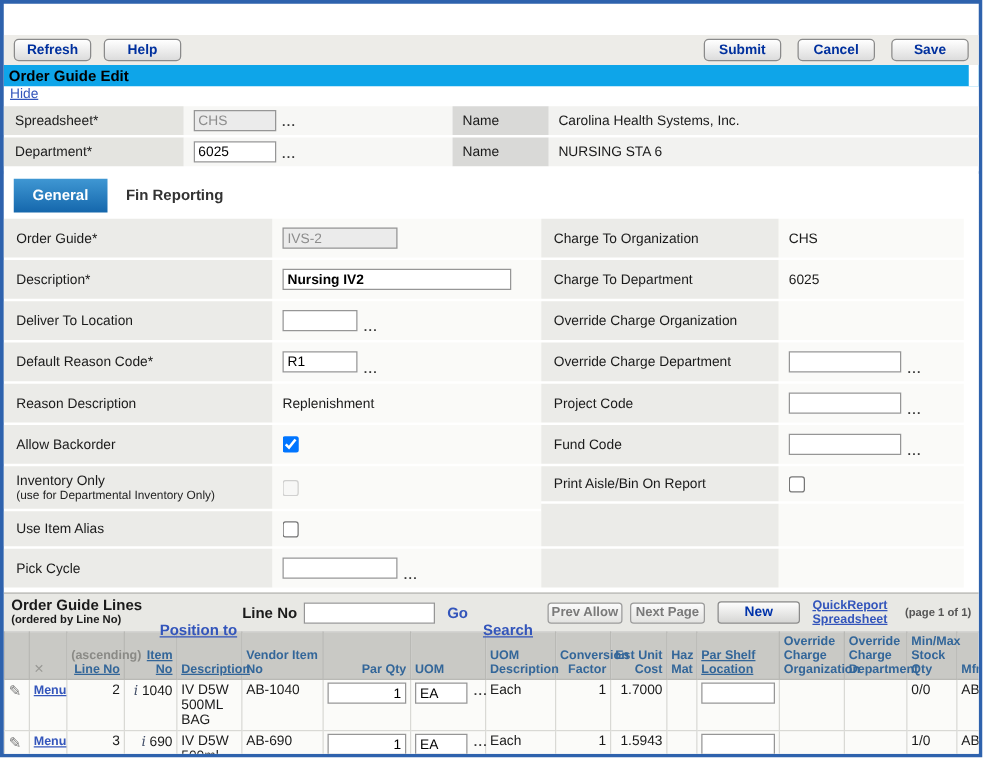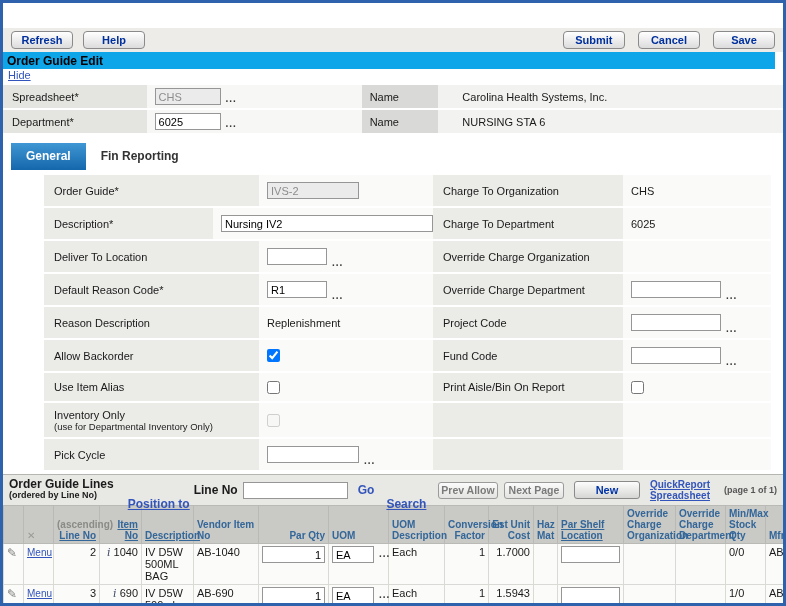--- a/index.html
+++ b/index.html
@@ -21,36 +21,36 @@
 
   .hiderow { height:16px; padding-left:5px; background:#fff; }
   a, .link { color:#3355bb; text-decoration:underline; cursor:pointer;margin-top:28px; }
 
   
   .ctx { padding:0 0 2px 0; background:#fff; }
   .ctx-row { display:flex; height:23px; margin-bottom:2px; align-items:stretch; }
   .ctx-label { width:150px; background:#e4e4e0; display:flex; align-items:center; padding-left:9px; }
   .ctx-input-area { width:225px; background:#f7f7f5; display:flex; align-items:center; padding-left:8px; }
   .ctx-name-label { width:80px; background:#d9d9d7; display:flex; align-items:center; padding-left:8px; margin-left:0; }
-  .ctx-name-value { width:360px; background:#f2f2f0; display:flex; align-items:center; padding-left:24px; }
+  .ctx-name-value { width:360px; background:#f2f2f0; display:flex; align-items:center; padding-left:8px; }
   .ctx-pad { flex:1; background:#fff; }
   input[type=text] { height:17px; border:1px solid #969696; font-family:inherit; font-size:11px; padding:0 3px; background:#fff; }
   input[disabled] { background:#ebebeb; color:#8d8d8d; }
   .lookup { font-weight:bold; color:#3a3a3a; letter-spacing:1px; font-size:10px; margin-left:5px; cursor:pointer; line-height:8px; align-self:flex-end; padding-bottom:5px; }
 
   
   .tabs { height:31px; background:#fff; display:flex; align-items:flex-end; padding-left:8px; margin-top:2px; }
   .tab { padding:6px 15px 7px 15px; font-weight:bold; font-size:12px; cursor:pointer;text-align:right; }
   .tab.active { background:linear-gradient(#3f97d3,#1567ac); color:#fff; }
   .tab.inactive { color:#333; }
 
   
   .form { display:flex; padding:5px 0 2px 0; background:#fff; }
   .fcol { display:flex; flex-direction:column; }
-  .fcol.left { width:430px;padding-left:41px; }
+  .fcol.left { width:430px; }
   .fcol.right { width:338px; }
   .frow { display:flex; min-height:31px; margin-bottom:2px; align-items:stretch; }
   .flabel { background:#ebebe8; display:flex; flex-direction:column; justify-content:center; padding-left:10px; }
   .left .flabel { width:215px; }
   .right .flabel { width:190px; }
   .fvalue { flex:1; background:#fafaf8; display:flex; align-items:center; padding-left:8px; }
   .sublabel { font-size:9.5px; color:#222; }
   input[type=checkbox] { width:13px; height:13px; }
 
   
@@ -73,21 +73,21 @@
   table.lines { border-collapse:collapse; table-layout:fixed; width:802px; }
   table.lines th { background:#c9c9c5; color:#336699; font-size:10px; font-weight:bold;
                    vertical-align:bottom; text-align:left; padding:2px 3px; border:1px solid #b9b9b5; height:30px; }
   table.lines th.r, table.lines td.r { text-align:right; }
   table.lines td { border:1px solid #d9d9d5; padding:2px 3px; vertical-align:top; font-size:11px; }
   tr.line-row.alt td { background:#ebebe7; }
   tr.line-row td { background:#fbfbf9; }
   th .hlink { text-decoration:underline; cursor:pointer; }
   th .note { color:#8a8a86; font-weight:bold; display:block; }
   .pencil { color:#7a7a7a; font-size:12px; cursor:pointer; }
-  .menu-link { font-size:10px; font-weight:normal;text-align:right; }
+  .menu-link { font-size:10px; font-weight:bold;text-align:right; }
   .info-i { font-family:"DejaVu Serif",serif; font-style:italic; color:#44506a; margin-right:3px; }
   .cell-input { height:16px; border:1px solid #969696; width:100%; font-size:10.5px; }
   .qty-input { text-align:right; }
   .uom-wrap { display:flex; align-items:flex-end; }
   .uom-wrap input { width:42px; }
 </style>
 </head>
 <body>
 
 <div class="page">
@@ -144,21 +144,21 @@
     <div class="fcol left">
       <div class="frow">
         <div class="flabel">Order Guide*</div>
         <div class="fvalue">
             <input type="text" style="width: 92px;" disabled="" value="IVS-2">
           </div>
       </div>
       <div class="frow">
         <div class="flabel">Description*</div>
         <div class="fvalue">
-            <input type="text" style="width: 212px;" value="Nursing IV2">
+            <input type="text" style="width: 183px; font-weight: bold;" value="Nursing IV2">
           </div>
       </div>
       <div class="frow">
         <div class="flabel">Deliver To Location</div>
         <div class="fvalue">
           <input type="text" style="width: 60px;" value="">
           <span class="lookup">...</span>
         </div>
       </div>
       <div class="frow">
@@ -169,35 +169,35 @@
         </div>
       </div>
       <div class="frow">
         <div class="flabel">Reason Description</div>
         <div class="fvalue">Replenishment</div>
       </div>
       <div class="frow">
         <div class="flabel">Allow Backorder</div>
         <div class="fvalue">
             <input type="checkbox" checked="" style="">
-          </div>
-      </div>
-      <div class="frow" style="min-height:28px">
-        <div class="flabel">Use Item Alias</div>
-        <div class="fvalue">
-            <input type="checkbox" style="">
           </div>
       </div>
       <div class="frow" style="min-height:34px">
         <div class="flabel">
           <span>Inventory Only</span>
           <span class="sublabel">(use for Departmental Inventory Only)</span>
         </div>
         <div class="fvalue">
             <input type="checkbox" disabled="" style="">
+          </div>
+      </div>
+      <div class="frow" style="min-height:28px">
+        <div class="flabel">Use Item Alias</div>
+        <div class="fvalue">
+            <input type="checkbox" style="">
           </div>
       </div>
       <div class="frow">
         <div class="flabel">Pick Cycle</div>
         <div class="fvalue">
           <input type="text" style="width: 92px;" value="">
           <span class="lookup">...</span>
         </div>
       </div>
     </div>

